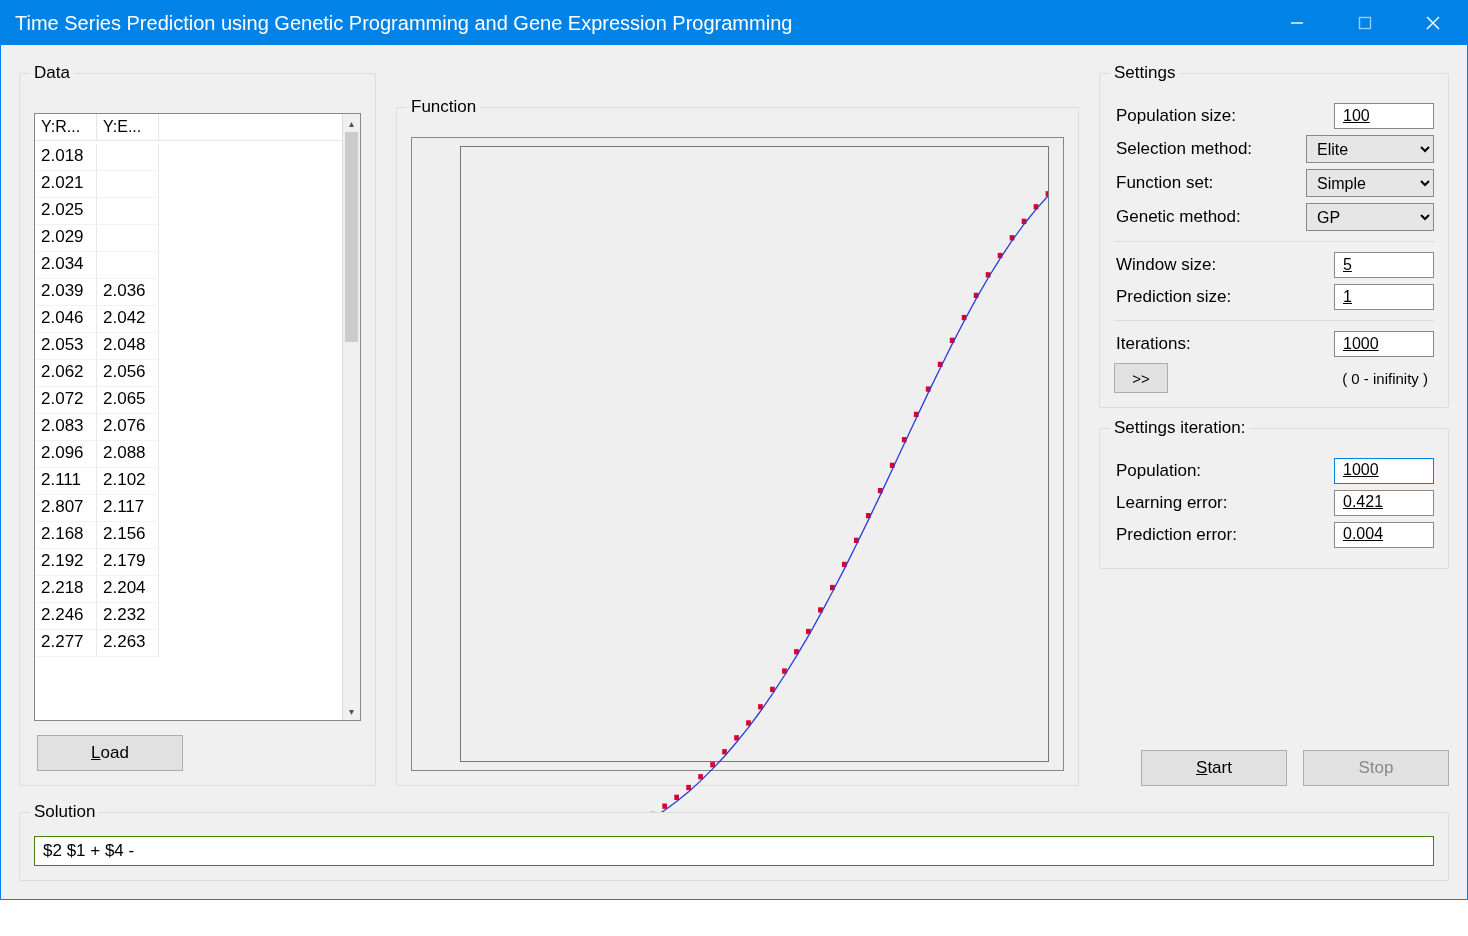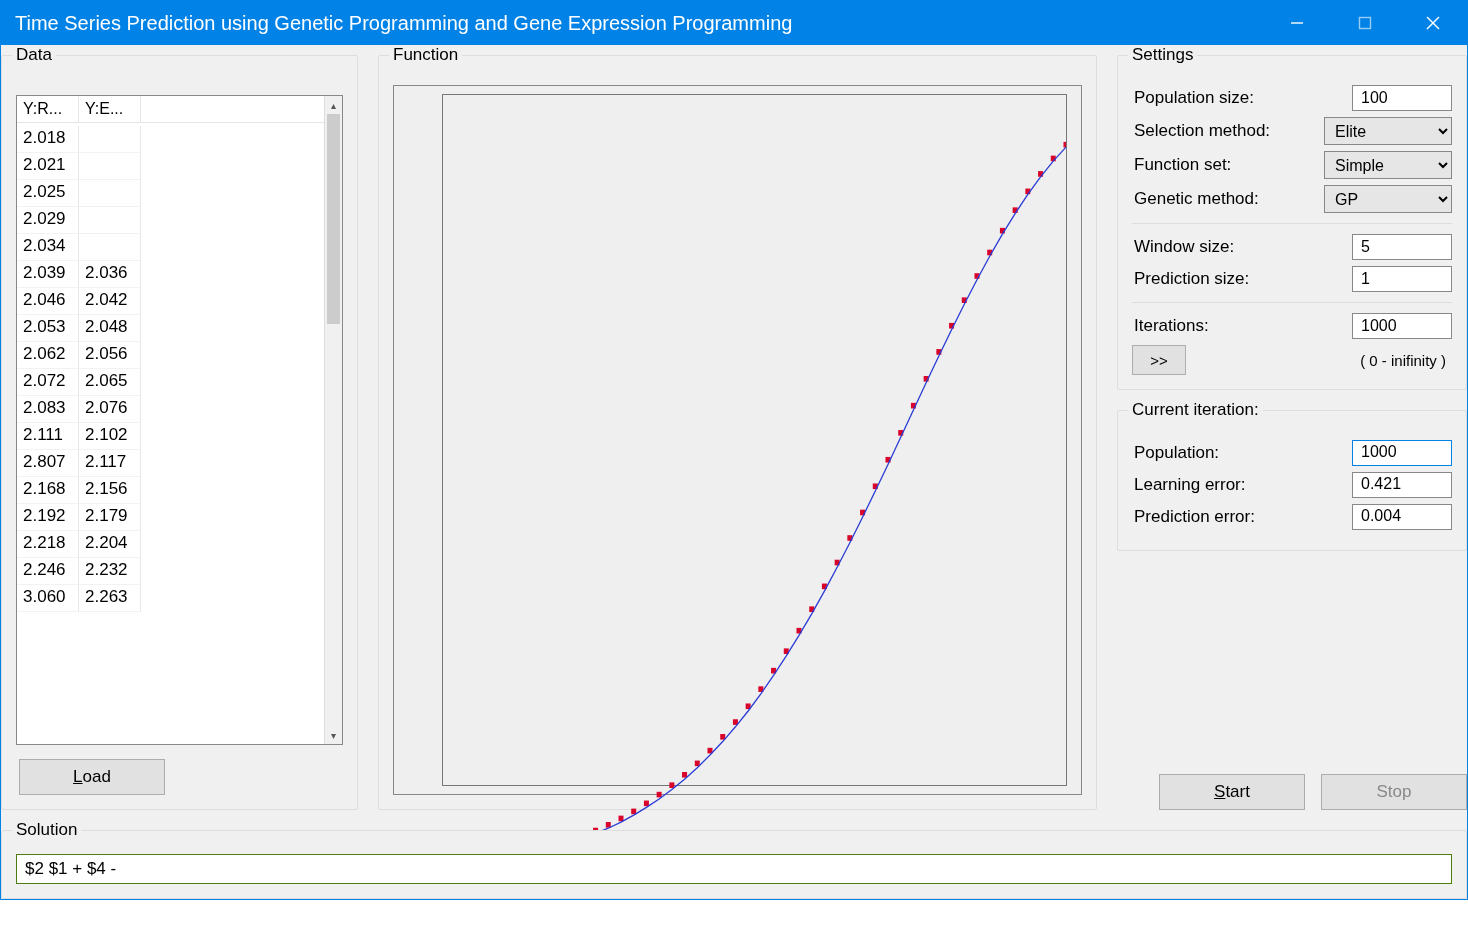--- a/index.html
+++ b/index.html
@@ -36,23 +36,24 @@
     display: flex;
     align-items: center;
     justify-content: center;
     color: #fff;
   }
   .win-btn svg { stroke: #fff; fill: none; }
   .win-btn.max svg rect { stroke: rgba(255,255,255,.6); }
   .content {
     flex: 1;
     background: #f0f0f0;
+    padding: 18px;
     display: flex;
     flex-direction: column;
-    gap: 10px;
+    gap: 16px;
   }
   .top-row {
     flex: 1;
     display: flex;
     gap: 20px;
     min-height: 0;
   }
   fieldset.group {
     border: 1px solid #ddd;
     background: #f0f0f0;
@@ -131,21 +132,21 @@
     width: 146px;
     height: 36px;
     align-self: flex-start;
     margin-left: 3px;
     background: #e1e1e1;
     border: 1px solid #adadad;
     font-size: 17px;
   }
   .load-btn .underline { text-decoration: underline; }
   
-  .function-panel { flex: 1; display:flex; flex-direction:column;}
+  .function-panel { flex: 1; display:flex; flex-direction:column;margin-top:34px;}
   .chart-frame {
     flex: 1;
     background: #efefef;
     border: 1px solid #888;
     margin-top: 6px;
     position: relative;
   }
   .plot-area {
     position: absolute;
     left: 48px; right: 14px; top: 8px; bottom: 8px;
@@ -166,20 +167,21 @@
     color: #000;
     padding-left: 2px;
   }
   .form-row input[type=text], .form-row .readonly {
     width: 100px;
     height: 26px;
     border: 1px solid #888;
     background: #fff;
     padding: 2px 8px;
     font-size: 16px;
+    text-decoration: underline;
   }
   .form-row .readonly { background: #fff; }
   .form-row .readonly.hl { border: 1px solid #0082e6; }
   .form-row select {
     width: 128px;
     height: 28px;
     border: 1px solid #888;
     background: #e6e6e6;
     padding: 2px 6px;
     font-size: 16px;
@@ -289,20 +291,24 @@
               </div>
               <div class="data-row">
                 <div class="cell">2.072</div>
                 <div class="cell">2.065</div>
               </div>
               <div class="data-row">
                 <div class="cell">2.083</div>
                 <div class="cell">2.076</div>
               </div>
               <div class="data-row">
+                <div class="cell">2.096</div>
+                <div class="cell">2.088</div>
+              </div>
+              <div class="data-row">
                 <div class="cell">2.111</div>
                 <div class="cell">2.102</div>
               </div>
               <div class="data-row">
                 <div class="cell">2.807</div>
                 <div class="cell">2.117</div>
               </div>
               <div class="data-row">
                 <div class="cell">2.168</div>
                 <div class="cell">2.156</div>
@@ -313,21 +319,21 @@
               </div>
               <div class="data-row">
                 <div class="cell">2.218</div>
                 <div class="cell">2.204</div>
               </div>
               <div class="data-row">
                 <div class="cell">2.246</div>
                 <div class="cell">2.232</div>
               </div>
               <div class="data-row">
-                <div class="cell">3.060</div>
+                <div class="cell">2.277</div>
                 <div class="cell">2.263</div>
               </div>
             </div>
           <div class="vscroll">
             <div class="arrow up">▴</div>
             <div class="thumb"></div>
             <div class="arrow down">▾</div>
           </div>
         </div>
         <button class="load-btn"><span class="underline">L</span><span id="load-rest">oad</span></button>
@@ -427,21 +433,21 @@
             <label>Iterations:</label>
             <input type="text" value="1000" style="">
           </div>
           <div class="iter-row">
             <button class="skip-btn">&gt;&gt;</button>
             <span class="iter-note">( 0 - inifinity )</span>
           </div>
         </fieldset>
 
         <fieldset class="group">
-          <legend>Current iteration:</legend>
+          <legend>Settings iteration:</legend>
           <div class="form-row">
             <label>Population:</label>
             <div class="readonly hl">1000</div>
           </div>
           <div class="form-row">
             <label>Learning error:</label>
             <div class="readonly">0.421</div>
           </div>
           <div class="form-row">
             <label>Prediction error:</label>

